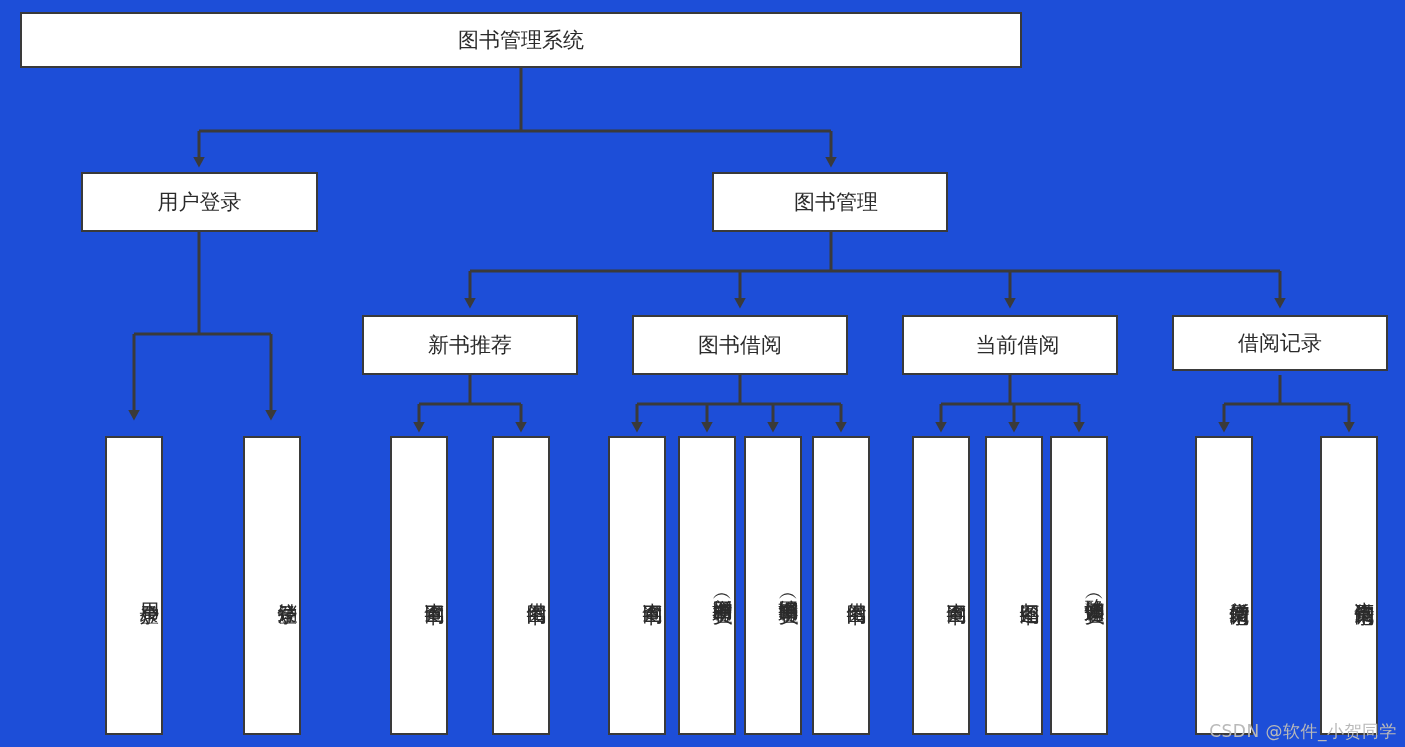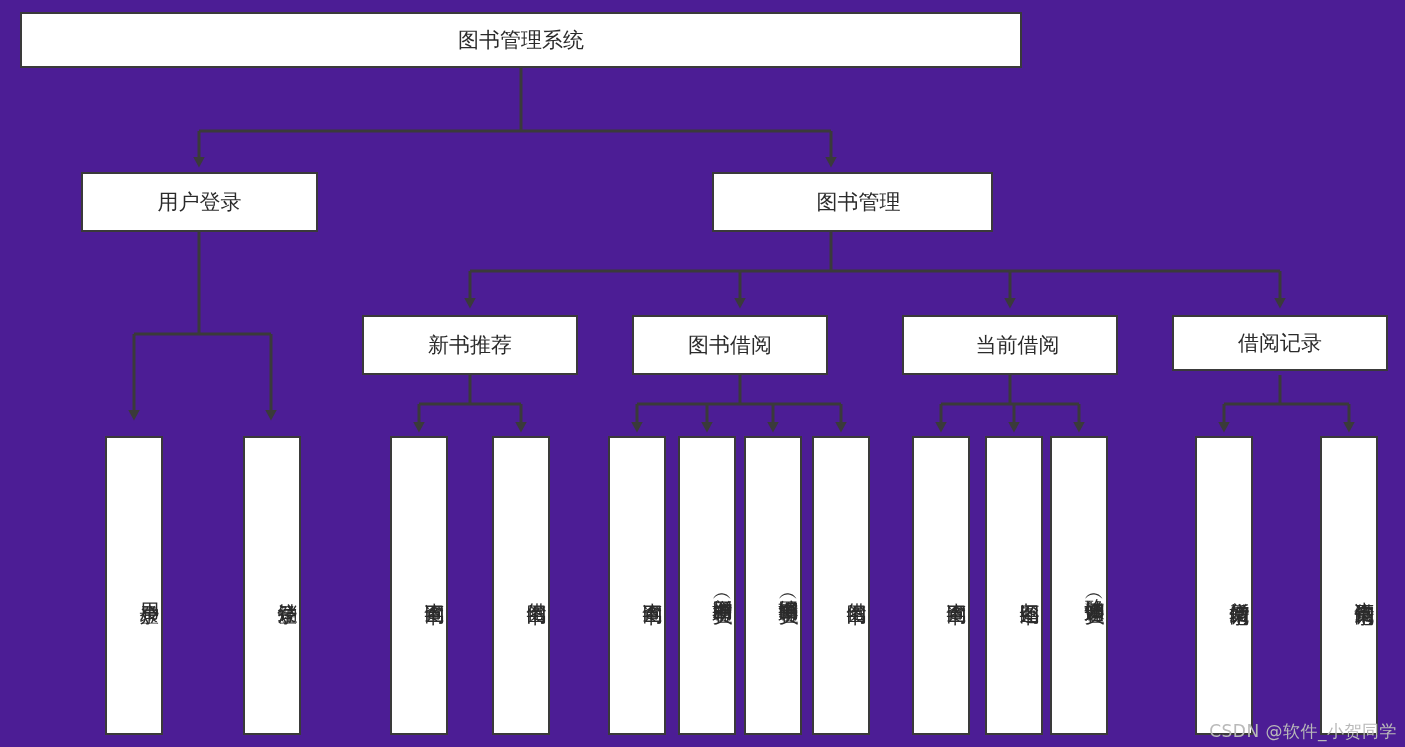--- a/index.html
+++ b/index.html
@@ -8,21 +8,21 @@
     padding: 0;
     background: #ffffff;
   }
   body {
     font-family: "DejaVu Sans", "Liberation Sans", sans-serif;
   }
   #diagram {
     position: relative;
     width: 1405px;
     height: 747px;
-    background: #4c1d95;
+    background: #1d4ed8;
     overflow: hidden;
   }
   #edges {
     position: absolute;
     left: 0;
     top: 0;
     width: 1405px;
     height: 747px;
     pointer-events: none;
   }
@@ -122,28 +122,28 @@
     </g>
   </svg>
 
   <div class="node h" style="left:20px; top:12px; width:1002px; height:56px;">
     <span class="label">图书管理系统</span>
   </div>
 
   <div class="node h" style="left:81px; top:172px; width:237px; height:60px;">
     <span class="label">用户登录</span>
   </div>
-  <div class="node h" style="left:712px; top:172px; width:281px; height:60px;padding-left:12px;">
+  <div class="node h" style="left:712px; top:172px; width:236px; height:60px;padding-left:12px;">
     <span class="label">图书管理</span>
   </div>
 
   <div class="node h" style="left:362px; top:315px; width:216px; height:60px;">
     <span class="label">新书推荐</span>
   </div>
-  <div class="node h" style="left:632px; top:315px; width:196px; height:60px;">
+  <div class="node h" style="left:632px; top:315px; width:216px; height:60px;">
     <span class="label">图书借阅</span>
   </div>
   <div class="node h" style="left:902px; top:315px; width:216px; height:60px;padding-left:15px;">
     <span class="label">当前借阅</span>
   </div>
   <div class="node h" style="left:1172px; top:315px; width:216px; height:56px;">
     <span class="label">借阅记录</span>
   </div>
 
   <div class="node v" style="left:105px; top:436px; width:58px; height:299px;">

